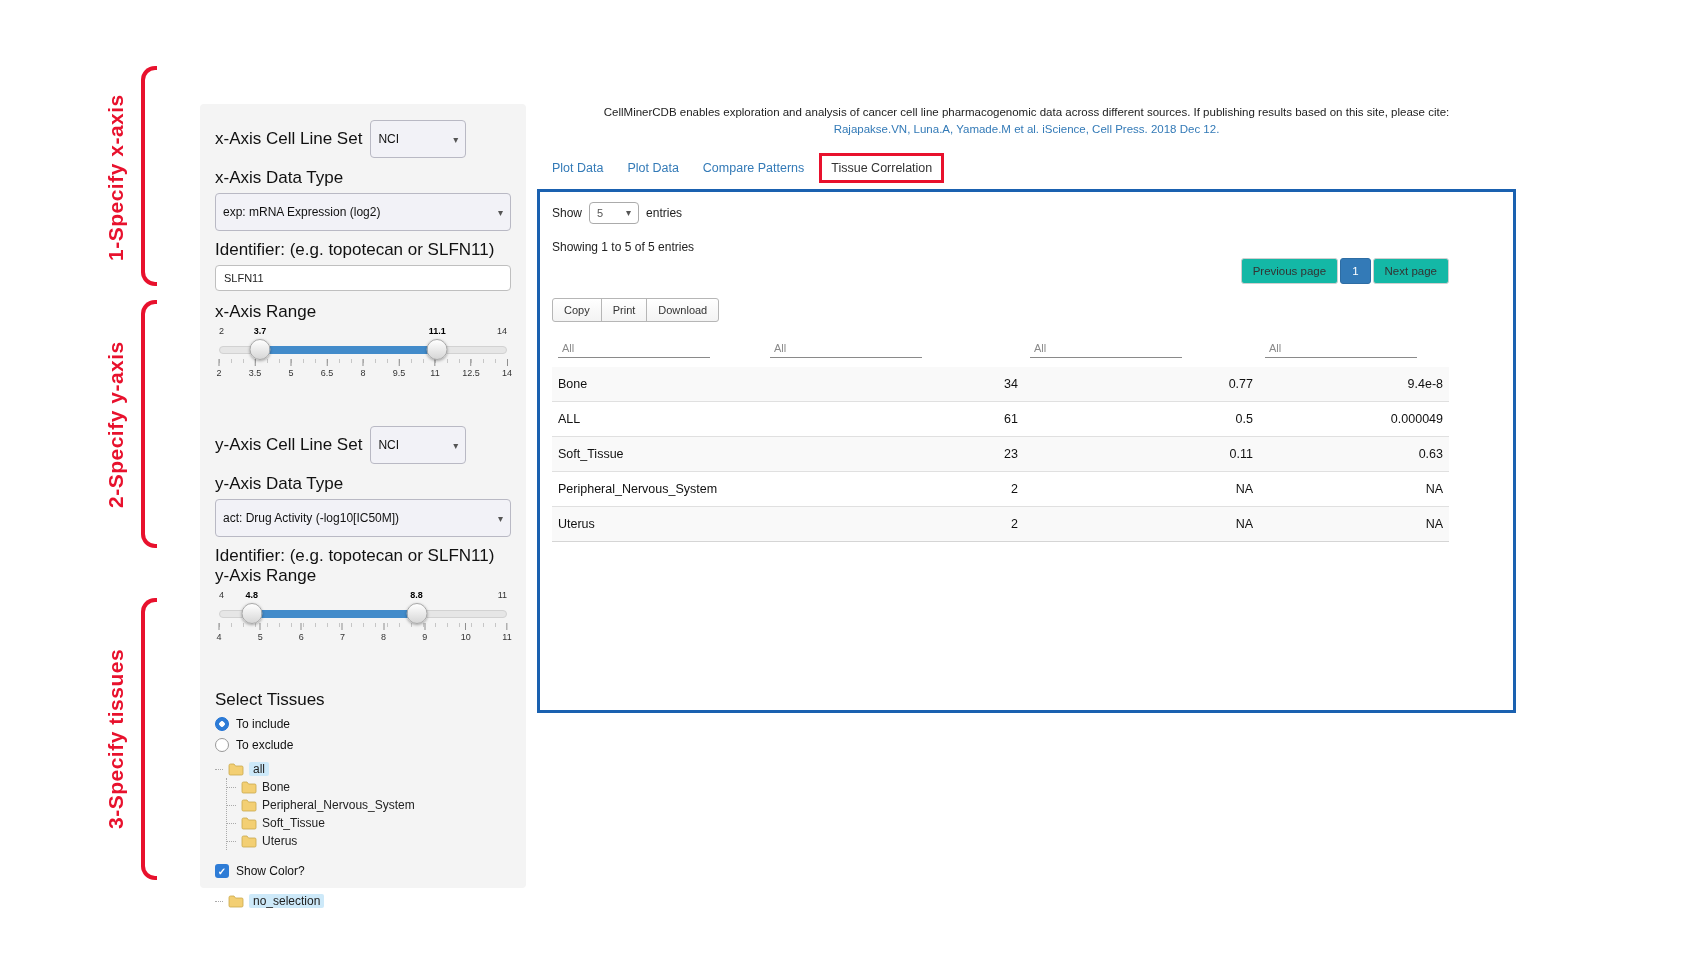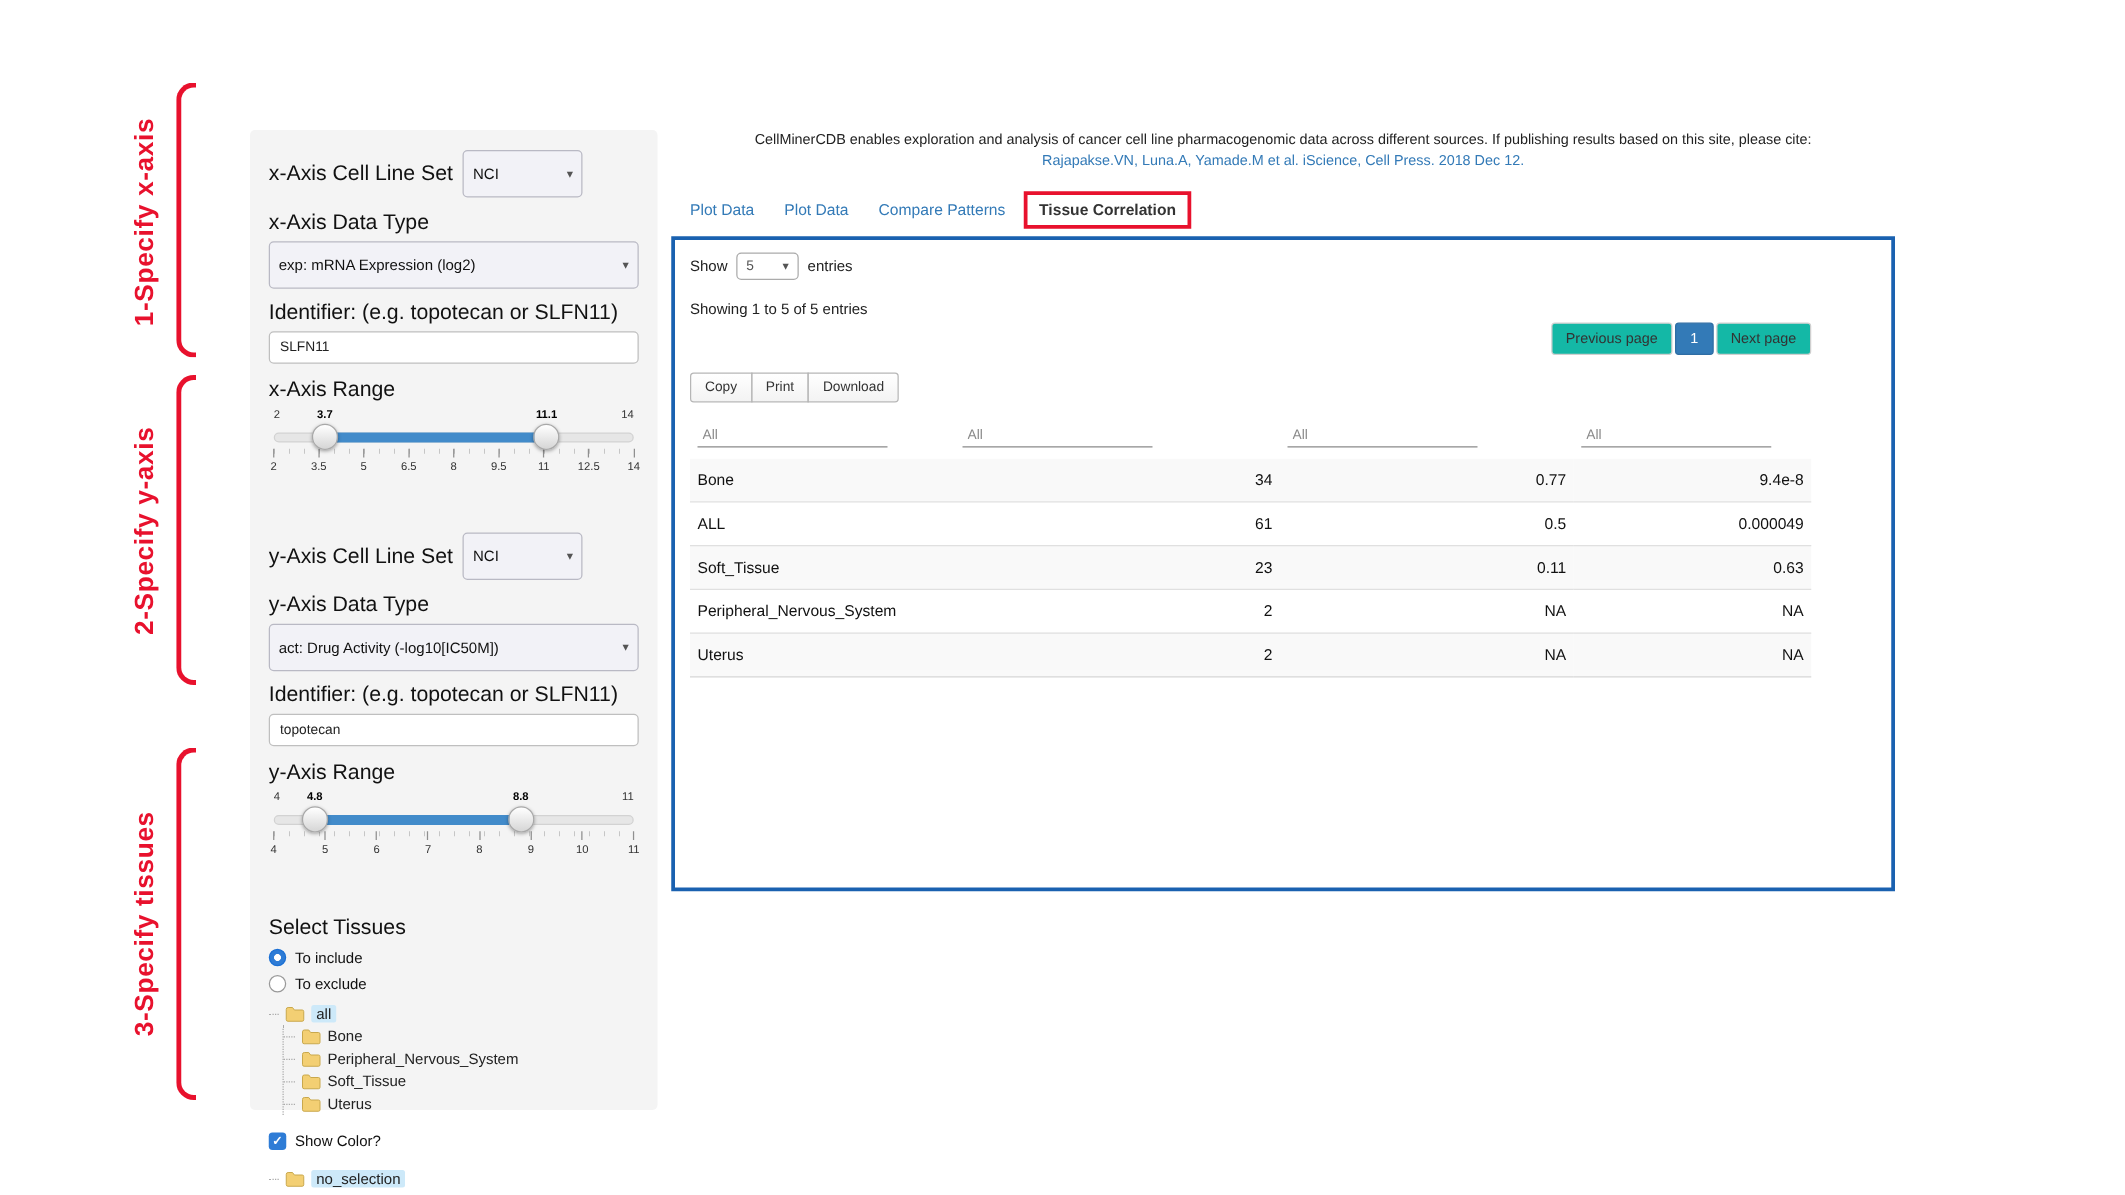--- a/index.html
+++ b/index.html
@@ -76,21 +76,21 @@
     border-top:1px dotted #aaa; flex:none; }
   .hl { background:#cde9f9; padding:0 4px; border-radius:2px; }
   .folder-icon { display:inline-flex; flex:none; }
 
   
   .content { position:absolute; left:537px; top:104px; width:979px; }
   .intro { text-align:center; font-size:11.5px; color:#222; line-height:1.5; }
   .citation { text-align:center; font-size:11.5px; color:#337ab7; line-height:1.5; cursor:pointer; }
   .subtabs { display:flex; align-items:center; gap:6px; margin:14px 0 0 6px; }
   .subtab { color:#337ab7; font-size:12.5px; padding:6px 9px; cursor:pointer; white-space:nowrap; }
-  .subtab.active { color:#333; background:#fff; padding:5px 9px;font-weight:bold; }
+  .subtab.active { color:#333; background:#fff; padding:5px 9px; }
 
   .panel { margin-top:6px; border:3px solid #1a61b0; width:979px; height:524px; background:#fff; }
   .p-inner { padding:10px 12px; }
   .show-row { display:flex; align-items:center; gap:7px; font-size:12px; color:#222; }
   .sel.tiny { width:50px; height:22px; background:#fff; border:1px solid #ababab; font-size:11px; color:#555; }
   .showing { margin-top:16px; font-size:12px; color:#222; }
   .pag-row { display:flex; justify-content:flex-end; align-items:center; width:897px; margin-top:4px; gap:2px; }
   .pg-btn { border:1px solid #cfcfcf; background:#14b8a6; color:#333; font-size:11.5px; padding:6px 11px;
     border-radius:3px; cursor:pointer; font-family:"Liberation Sans",sans-serif; }
   .pg-btn.current { background:#337ab7; border-color:#2e6da4; color:#fff; }
@@ -208,21 +208,20 @@
         <span>NCI</span>
         <span class="chev">▾</span>
       </div>
     </div>
     <div class="lbl">y-Axis Data Type</div>
     <div class="sel wide">
       <span>act: Drug Activity (-log10[IC50M])</span>
       <span class="chev">▾</span>
     </div>
     <div class="lbl">Identifier: (e.g. topotecan or SLFN11)</div>
-    <input class="txt-input" value="topotecan" style="">
     <div class="lbl">y-Axis Range</div>
 
     <div class="slider">
       <span class="sl-minmax" style="left:0">4</span>
       <span class="sl-minmax" style="right:0">11</span>
       <span class="sl-val" style="left:11.4%">4.8</span>
       <span class="sl-val" style="left:68.6%">8.8</span>
       <div class="sl-track">
         <div class="sl-fill" style="left:11.4%;width:57.2%"></div>
       </div>

